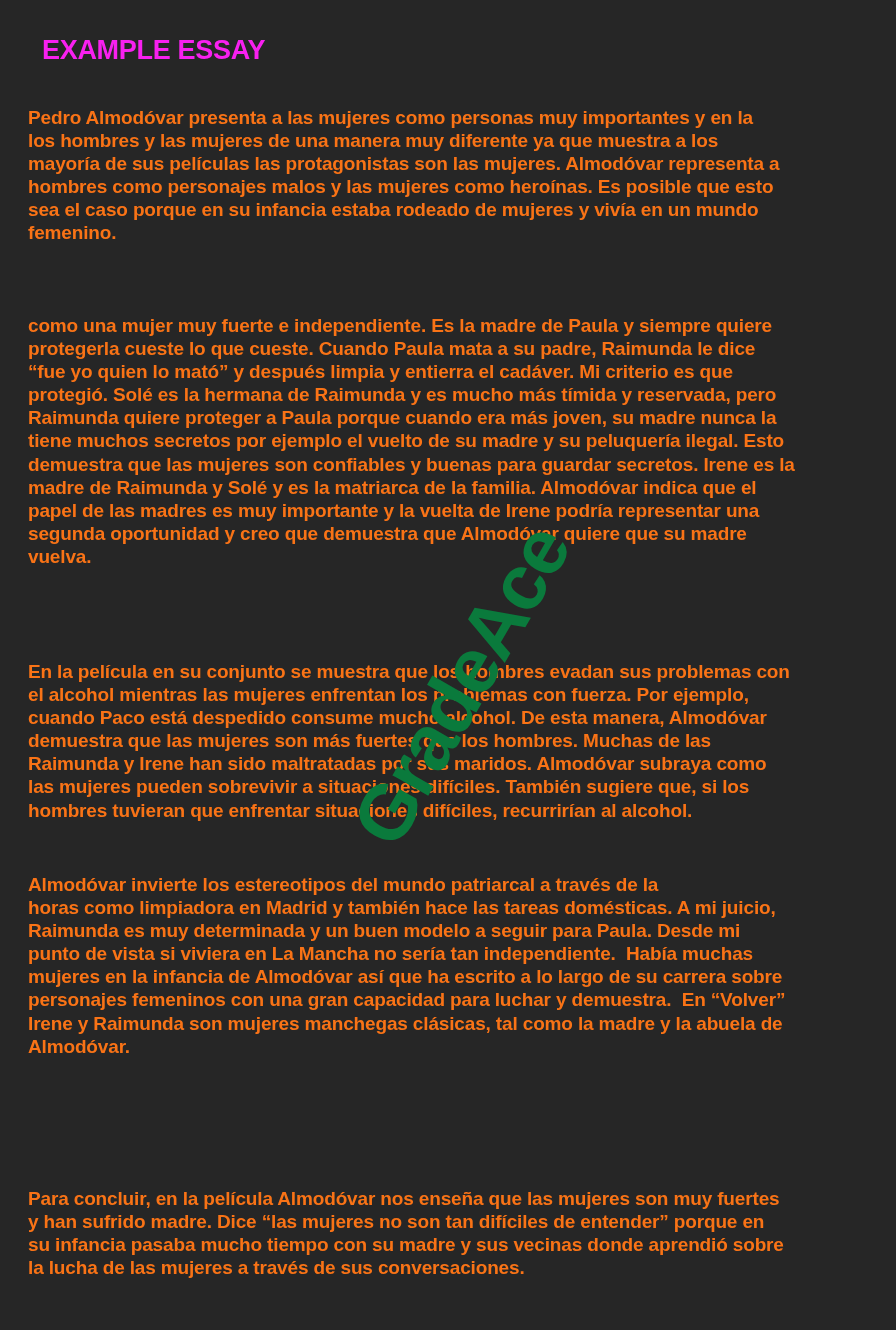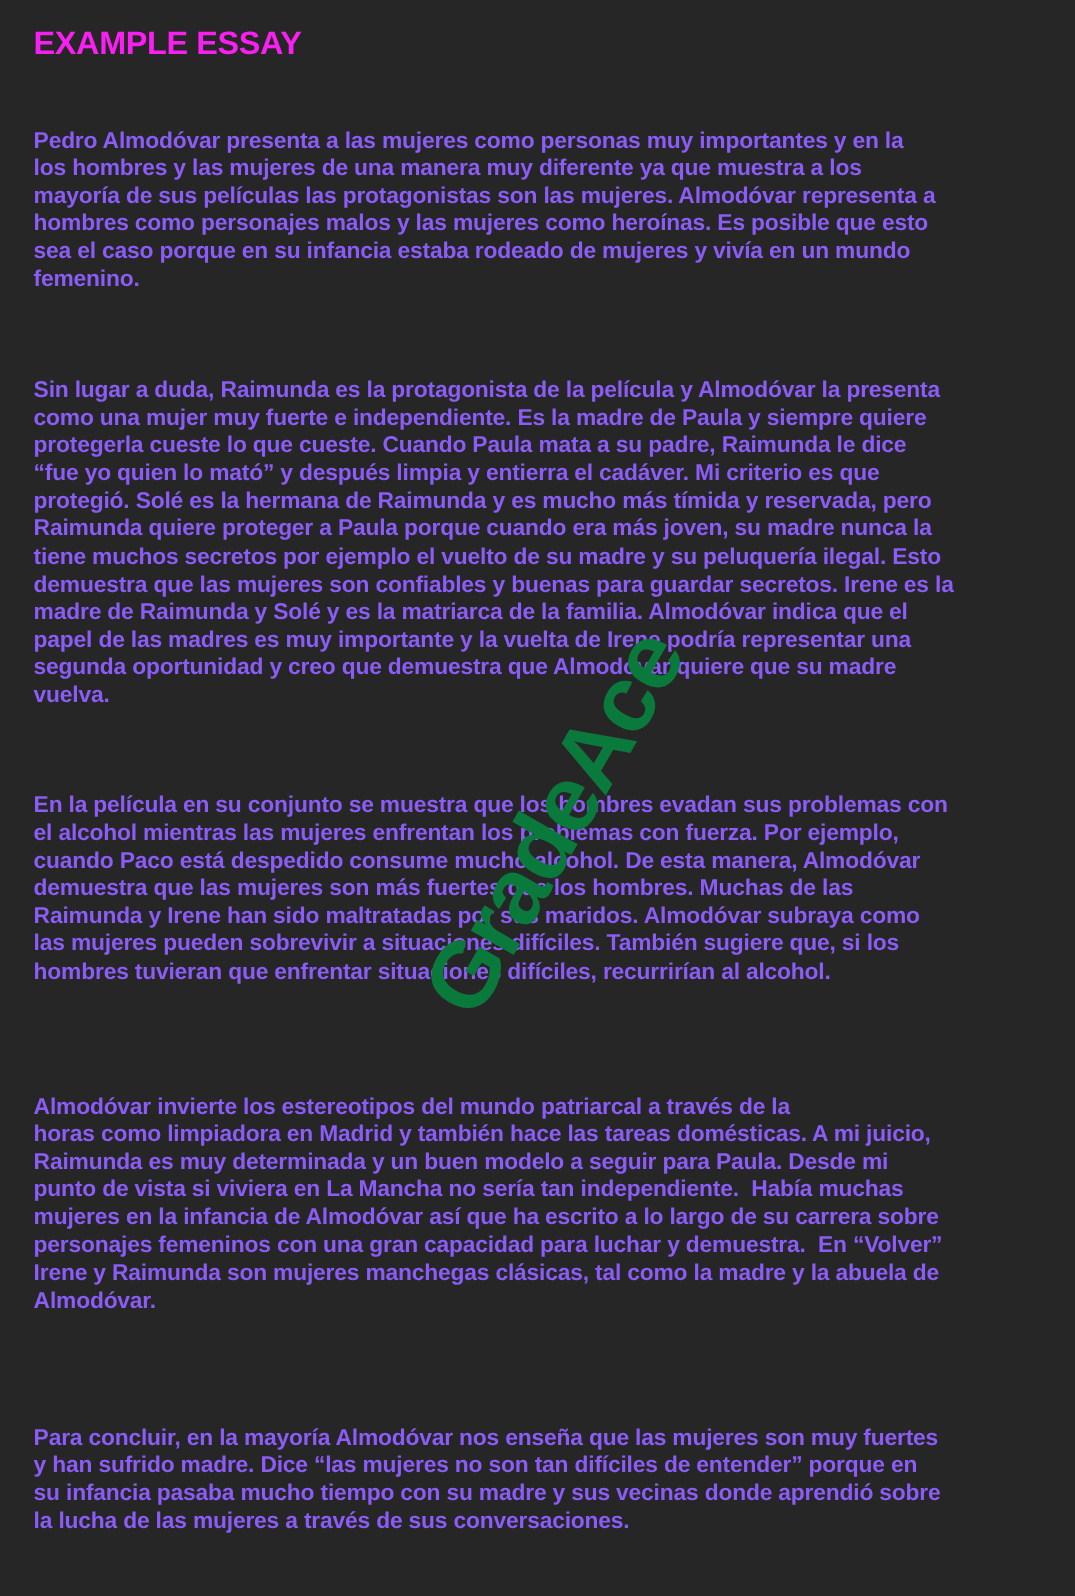--- a/index.html
+++ b/index.html
@@ -5,25 +5,25 @@
   html, body { margin: 0; padding: 0; }
   body {
     width: 896px; height: 1330px; overflow: hidden;
     background: #262626;
     font-family: "Liberation Sans", sans-serif;
     position: relative;
   }
   .title {
     position: absolute; left: 28px; top: 20px;
     font-size: 27px; font-weight: bold; color: #f820f0;
-    letter-spacing: -0.3px; line-height: 32px; margin: 0;
+    letter-spacing: -0.3px; line-height: 32px; margin: 14px;
   }
   .para {
     position: absolute; left: 28px; width: 850px;
-    margin: 0; color: #8b5cf6;
+    margin: 0; color: #f97316;
     font-size: 19px; font-weight: bold; line-height: 23.1px;
     letter-spacing: -0.15px;
   }
   .para .line { display: block; white-space: pre; }
   .watermark {
     position: absolute; left: 285px; top: 640px;
     font-size: 78px; font-weight: bold; color: #0a7a3c;
     transform: rotate(-60deg); transform-origin: center center;
     white-space: nowrap; letter-spacing: -2px;
     pointer-events: none;
@@ -37,21 +37,20 @@
 <p class="para" style="top:106px">
   <span class="line">Pedro Almodóvar presenta a las mujeres como personas muy importantes y en la</span>
   <span class="line">los hombres y las mujeres de una manera muy diferente ya que muestra a los</span>
   <span class="line">mayoría de sus películas las protagonistas son las mujeres. Almodóvar representa a</span>
   <span class="line">hombres como personajes malos y las mujeres como heroínas. Es posible que esto</span>
   <span class="line">sea el caso porque en su infancia estaba rodeado de mujeres y vivía en un mundo</span>
   <span class="line">femenino.</span>
 </p>
 
 <p class="para" style="top:314px">
-  <span class="line">Sin lugar a duda, Raimunda es la protagonista de la película y Almodóvar la presenta</span>
   <span class="line">como una mujer muy fuerte e independiente. Es la madre de Paula y siempre quiere</span>
   <span class="line">protegerla cueste lo que cueste. Cuando Paula mata a su padre, Raimunda le dice</span>
   <span class="line">“fue yo quien lo mató” y después limpia y entierra el cadáver. Mi criterio es que</span>
   <span class="line">protegió. Solé es la hermana de Raimunda y es mucho más tímida y reservada, pero</span>
   <span class="line">Raimunda quiere proteger a Paula porque cuando era más joven, su madre nunca la</span>
   <span class="line">tiene muchos secretos por ejemplo el vuelto de su madre y su peluquería ilegal. Esto</span>
   <span class="line">demuestra que las mujeres son confiables y buenas para guardar secretos. Irene es la</span>
   <span class="line">madre de Raimunda y Solé y es la matriarca de la familia. Almodóvar indica que el</span>
   <span class="line">papel de las madres es muy importante y la vuelta de Irene podría representar una</span>
   <span class="line">segunda oportunidad y creo que demuestra que Almodóvar quiere que su madre</span>
@@ -61,31 +60,31 @@
 <p class="para" style="top:660px">
   <span class="line">En la película en su conjunto se muestra que los hombres evadan sus problemas con</span>
   <span class="line">el alcohol mientras las mujeres enfrentan los problemas con fuerza. Por ejemplo,</span>
   <span class="line">cuando Paco está despedido consume mucho alcohol. De esta manera, Almodóvar</span>
   <span class="line">demuestra que las mujeres son más fuertes que los hombres. Muchas de las</span>
   <span class="line">Raimunda y Irene han sido maltratadas por sus maridos. Almodóvar subraya como</span>
   <span class="line">las mujeres pueden sobrevivir a situaciones difíciles. También sugiere que, si los</span>
   <span class="line">hombres tuvieran que enfrentar situaciones difíciles, recurrirían al alcohol.</span>
 </p>
 
-<p class="para" style="top:911px">
+<p class="para" style="top:873px">
   <span class="line">Almodóvar invierte los estereotipos del mundo patriarcal a través de la</span>
   <span class="line">horas como limpiadora en Madrid y también hace las tareas domésticas. A mi juicio,</span>
   <span class="line">Raimunda es muy determinada y un buen modelo a seguir para Paula. Desde mi</span>
   <span class="line">punto de vista si viviera en La Mancha no sería tan independiente.  Había muchas</span>
   <span class="line">mujeres en la infancia de Almodóvar así que ha escrito a lo largo de su carrera sobre</span>
   <span class="line">personajes femeninos con una gran capacidad para luchar y demuestra.  En “Volver”</span>
   <span class="line">Irene y Raimunda son mujeres manchegas clásicas, tal como la madre y la abuela de</span>
   <span class="line">Almodóvar.</span>
 </p>
 
 <p class="para" style="top:1187px">
-  <span class="line">Para concluir, en la mayoría Almodóvar nos enseña que las mujeres son muy fuertes</span>
+  <span class="line">Para concluir, en la película Almodóvar nos enseña que las mujeres son muy fuertes</span>
   <span class="line">y han sufrido madre. Dice “las mujeres no son tan difíciles de entender” porque en</span>
   <span class="line">su infancia pasaba mucho tiempo con su madre y sus vecinas donde aprendió sobre</span>
   <span class="line">la lucha de las mujeres a través de sus conversaciones.</span>
 </p>
 
 <div class="watermark">GradeAce</div>
 
 </body></html>

